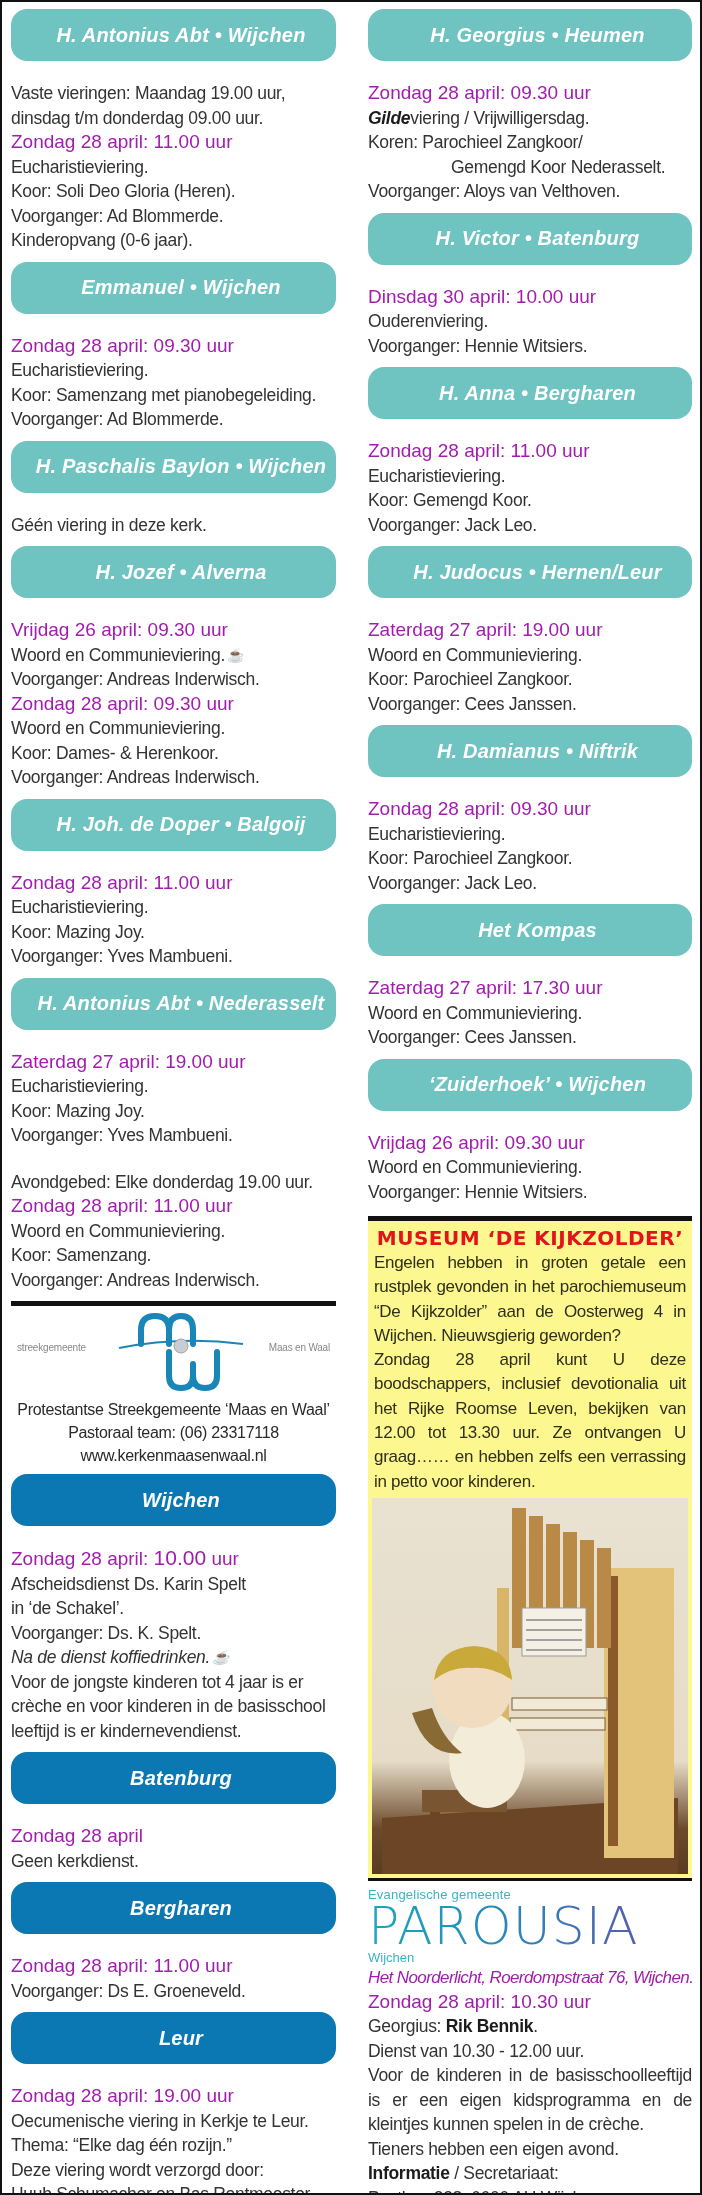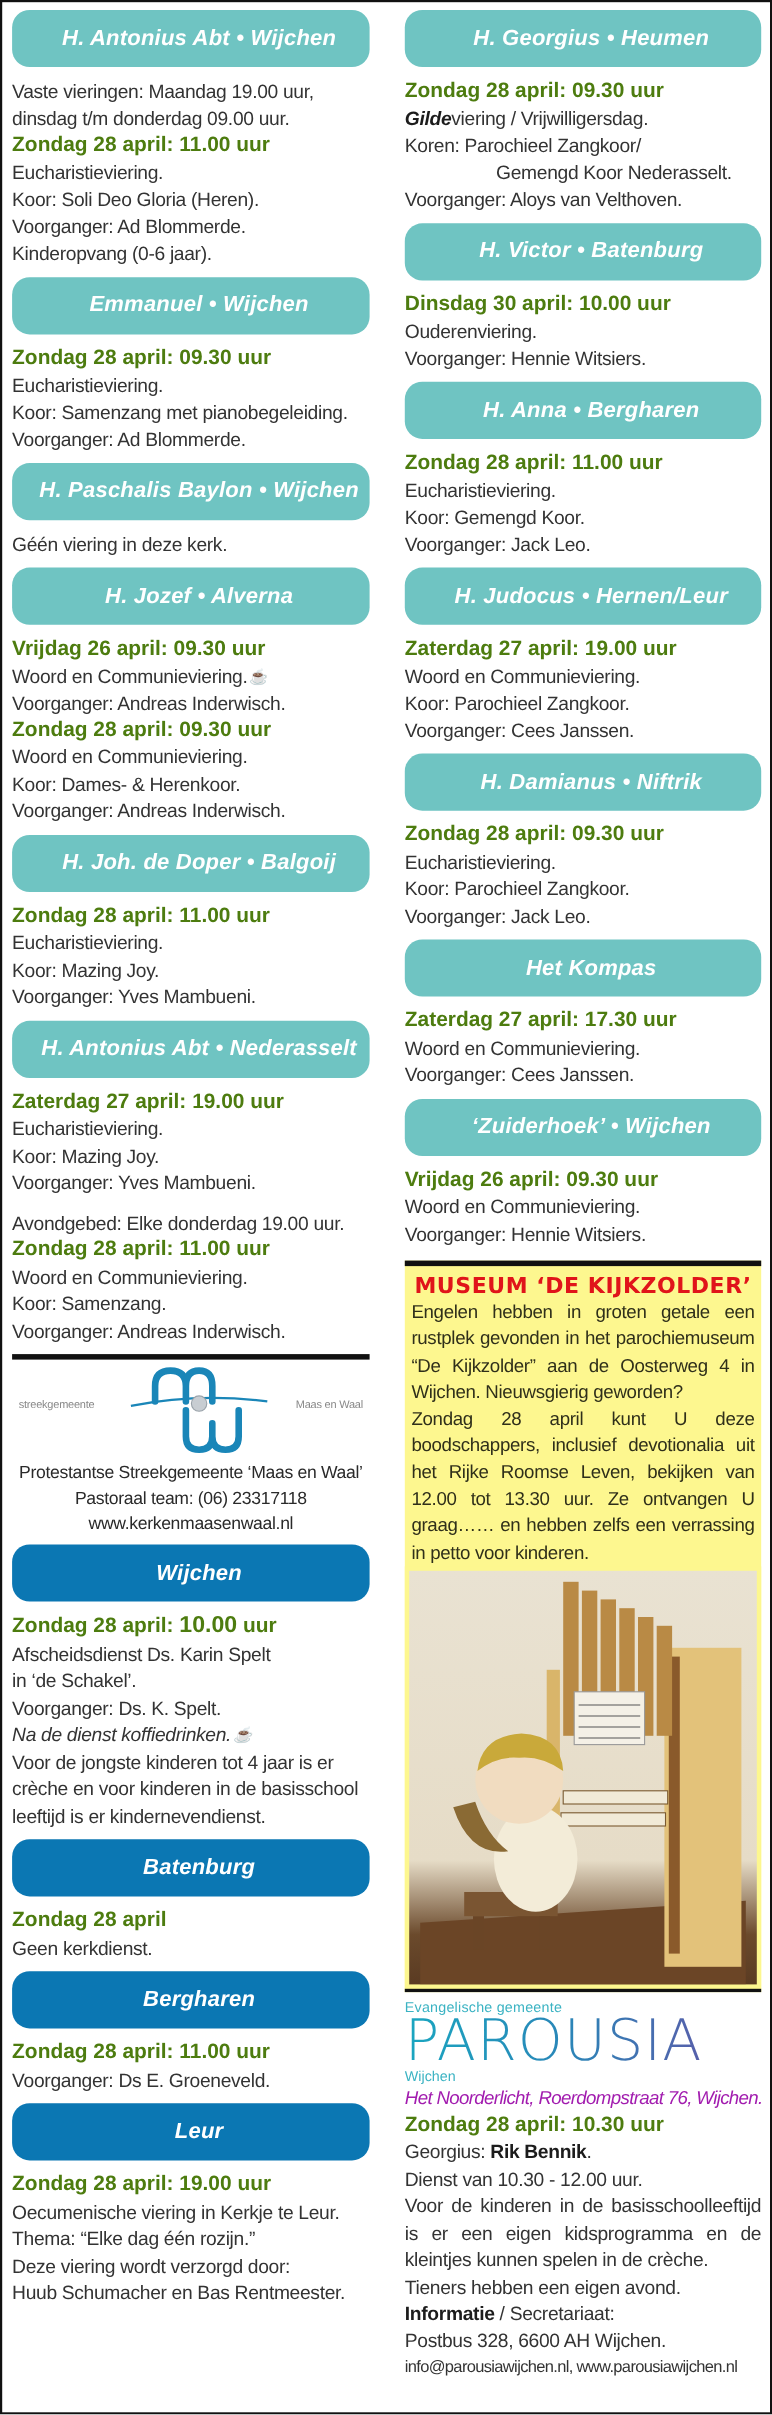--- a/index.html
+++ b/index.html
@@ -37,34 +37,34 @@
     align-items: center;
     justify-content: center;
     letter-spacing: 0.2px;
     white-space: nowrap;
     margin-top: 7px;
     padding-left: 15px;
   }
   .hdr.blue { background: #0b77b3; }
   .section { margin-bottom: 0; }
   .body {
-    padding-top: 10px;
+    padding-top: 20px;
     padding-bottom: 2px;
   }
   .line {
     font-size: 17.5px;
     line-height: 24.5px;
     white-space: nowrap;
     letter-spacing: -0.3px;
     color: #333;
   }
   .line.bold {
-    font-weight: bold;
+    font-weight: normal;
     font-size: 19px;
-    color: #4d7c0f;
+    color: #a21caf;
     letter-spacing: 0px;
   }
   .line.italic { font-style: italic; }
   .line.indent { padding-left: 83px; }
   .b { font-weight: bold; color: #1c1c1c; }
   .bi { font-weight: bold; font-style: italic; color: #1c1c1c; }
   .big { font-size: 21px; }
   .cup {
     display: inline-block;
     font-size: 14px;

